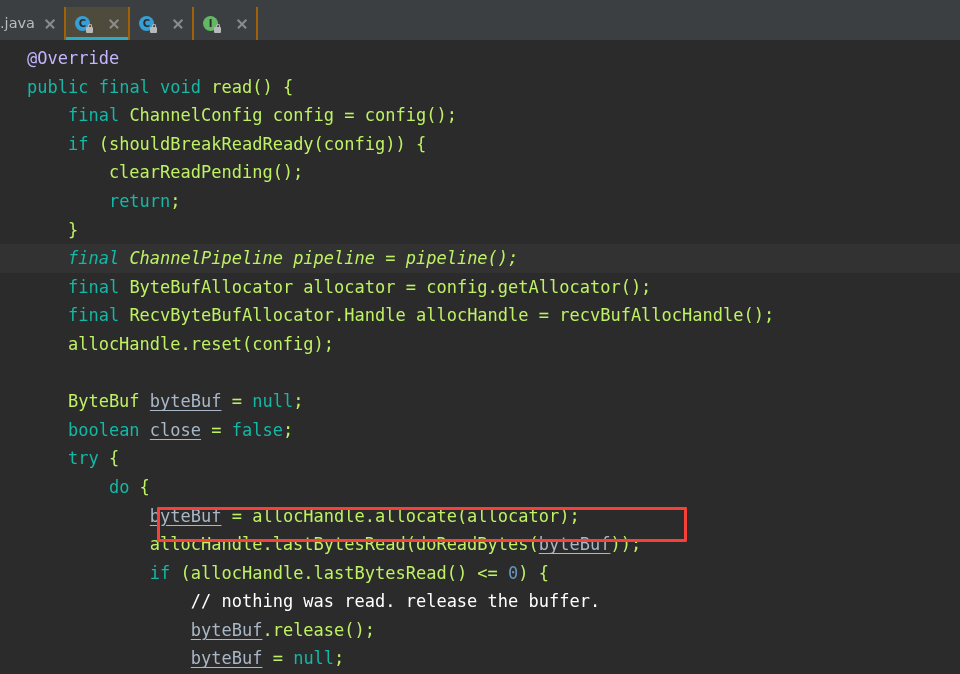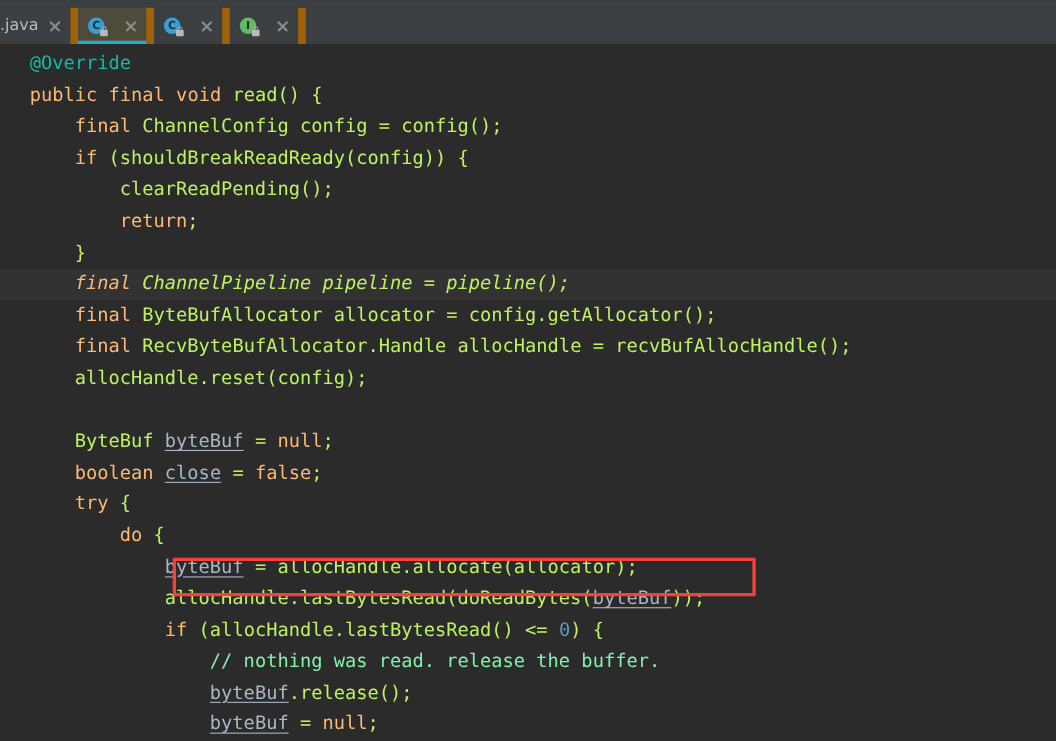--- a/index.html
+++ b/index.html
@@ -44,21 +44,21 @@
     box-sizing: border-box;
   }
   .tab {
     position: relative;
     display: flex;
     align-items: center;
     height: 33px;
     box-sizing: border-box;
     padding: 0 7px 0 9px;
     background: #3c3f41;
-    border-right: 7px solid #a16207;
+    border-right: 2px solid #a16207;
     white-space: nowrap;
     user-select: none;
   }
   .tab.active {
     background: #4e4b3c;
   }
   .tab.active::after {
     content: "";
     position: absolute;
     left: 0; right: 0; bottom: 0;
@@ -162,25 +162,25 @@
     height: 28.6px;
     padding-left: 27px;
     box-sizing: border-box;
   }
   .line.current {
     background: #323232;
     font-style: italic;
   }
 
   
-  .kw      { color: #fdba74; }
-  .anno    { color: #14b8a6; }
+  .kw      { color: #14b8a6; }
+  .anno    { color: #c4b5fd; }
   .plain   { color: #bef264; }
   .num     { color: #6897bb; }
-  .cmt     { color: #86efac; }
+  .cmt     { color: #ffffff; }
   .local   { color: #a9b7c6; text-decoration: underline; text-underline-offset: 3px; }
 
   
   .redbox {
     position: absolute;
     border: 3px solid #f6413b;
     box-sizing: border-box;
     pointer-events: none;
     border-radius: 1px;
   }

